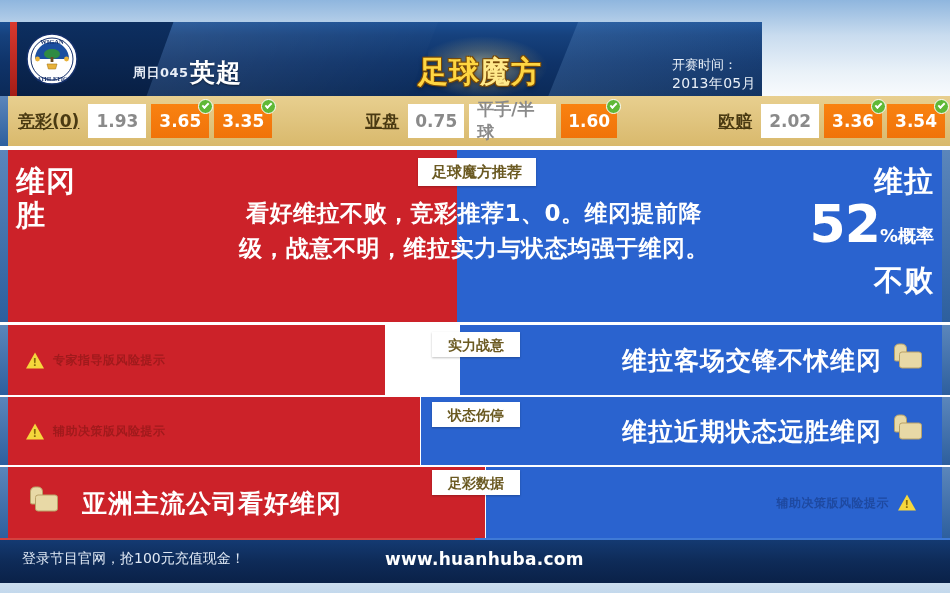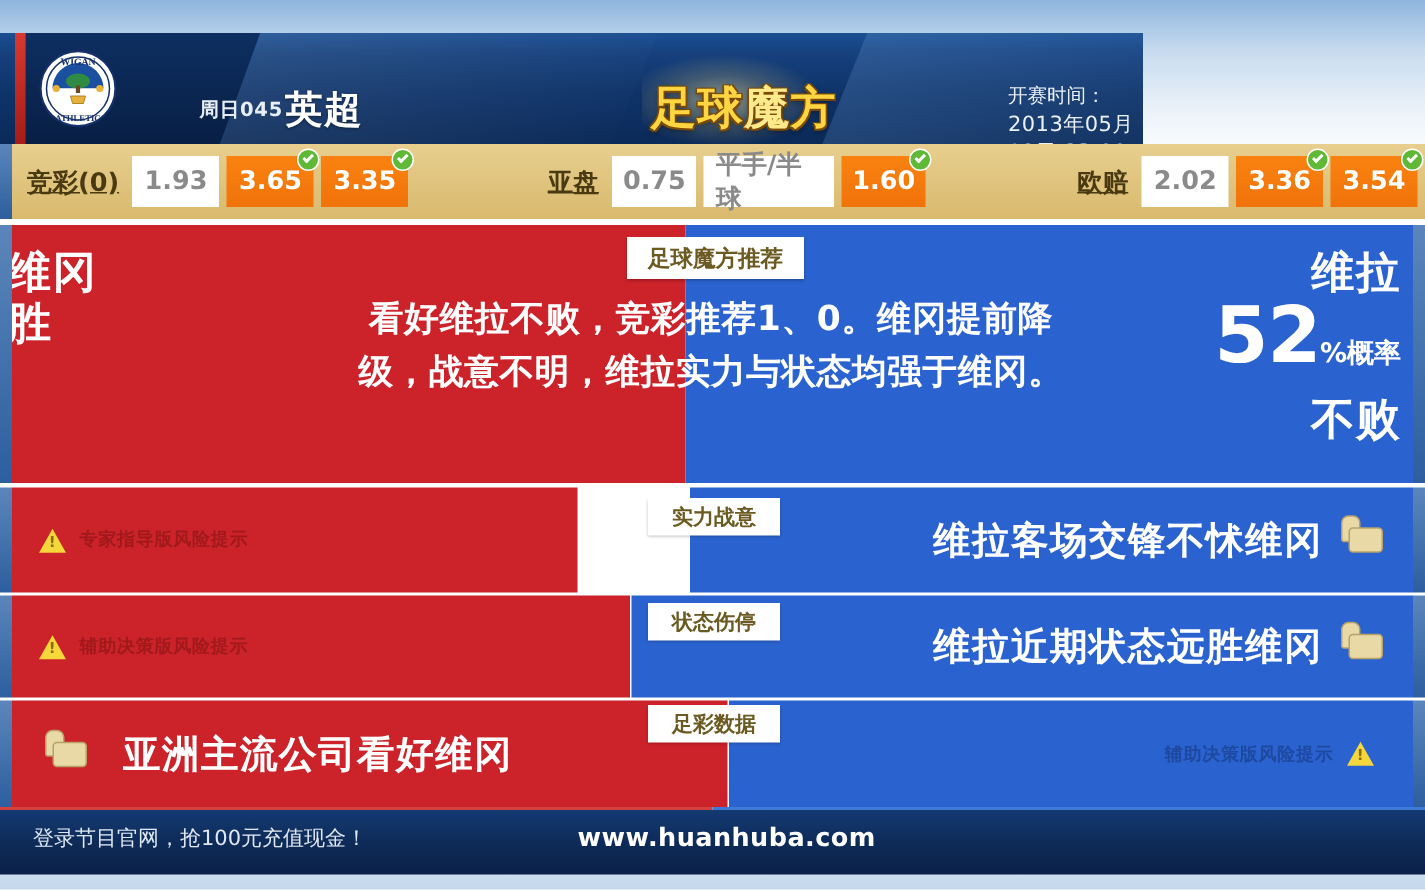--- a/index.html
+++ b/index.html
@@ -37,21 +37,21 @@
 
   .match-label{position:absolute;left:133px;top:42px;color:#e8eef7;
     font-size:13px;font-weight:bold;letter-spacing:.5px;}
   .match-title{position:absolute;left:190px;top:34px;color:#ffffff;
     font-size:25px;font-weight:bold;letter-spacing:1px;
     text-shadow:0 1px 2px rgba(0,0,0,.45);}
 
   .logo-mark{position:absolute;left:418px;top:28px;width:140px;height:44px;}
   .logo-mark .glow{position:absolute;left:10px;top:-14px;width:120px;height:62px;
     background:radial-gradient(ellipse at 45% 50%,rgba(255,240,170,.55) 0%,rgba(255,220,120,.20) 38%,rgba(255,220,120,0) 70%);}
-  .logo-txt{position:absolute;left:0;top:2px;width:140px;text-align:right;
+  .logo-txt{position:absolute;left:0;top:2px;width:140px;text-align:left;
     font-size:30px;font-weight:bold;letter-spacing:1px;
     color:#ffd642;
     text-shadow:
       -1px -1px 0 #7a4a06, 1px -1px 0 #7a4a06,
       -1px  1px 0 #7a4a06, 1px  1px 0 #7a4a06,
       0 2px 4px rgba(0,0,0,.5);}
   .logo-txt .mid{color:#ffe98a;}
 
   .kick{position:absolute;left:672px;top:33px;color:#e9f0f8;font-size:13px;line-height:19px;}
   .kick .l2{font-size:14px;letter-spacing:.3px;}
@@ -78,21 +78,21 @@
   
   .split{position:absolute;left:0;top:150px;width:950px;height:172px;}
   .split .red{position:absolute;left:0;top:0;width:457px;height:172px;background:#cc2229;}
   .split .blue{position:absolute;left:457px;top:0;width:493px;height:172px;background:#2a63cf;}
   .split .edgeL{position:absolute;left:0;top:0;width:8px;height:172px;
     background:linear-gradient(180deg,#5b86bb,#2d5f9e);}
   .split .edgeR{position:absolute;left:942px;top:0;width:8px;height:172px;
     background:linear-gradient(180deg,#5b86bb,#2d5f9e);}
 
   .sideblock{position:absolute;top:14px;color:#fff;}
-  .sideblock.left{left:5px;text-align:left;}
+  .sideblock.left{left:16px;text-align:left;}
   .sideblock.right{right:16px;text-align:right;}
   .sb-team{font-size:29px;font-weight:bold;line-height:34px;letter-spacing:1px;}
   .sb-pct{line-height:52px;white-space:nowrap;}
   .sb-num{font-size:52px;font-weight:bold;letter-spacing:-1px;}
   .sb-unit{font-size:18px;font-weight:bold;}
   .sb-res{font-size:29px;font-weight:bold;line-height:34px;letter-spacing:1px;}
 
   .center-txt{position:absolute;left:234px;top:46px;width:480px;
     color:#ffffff;font-size:23px;font-weight:bold;line-height:35px;
     text-align:center;letter-spacing:.5px;}

